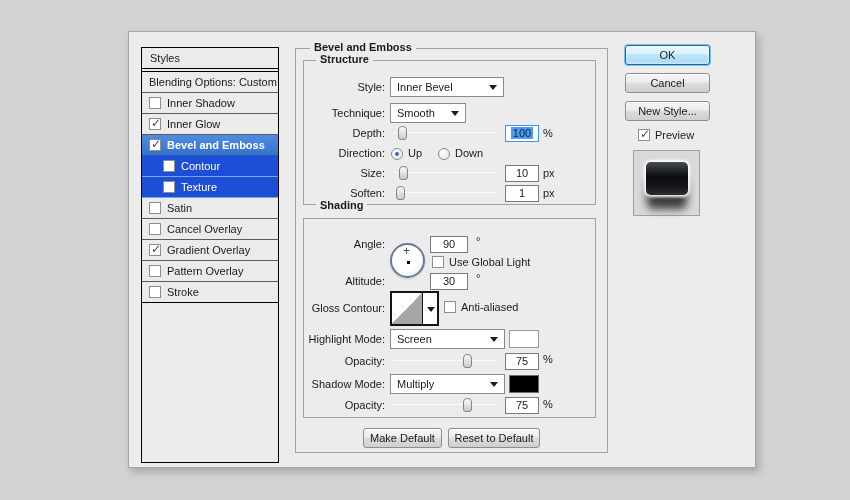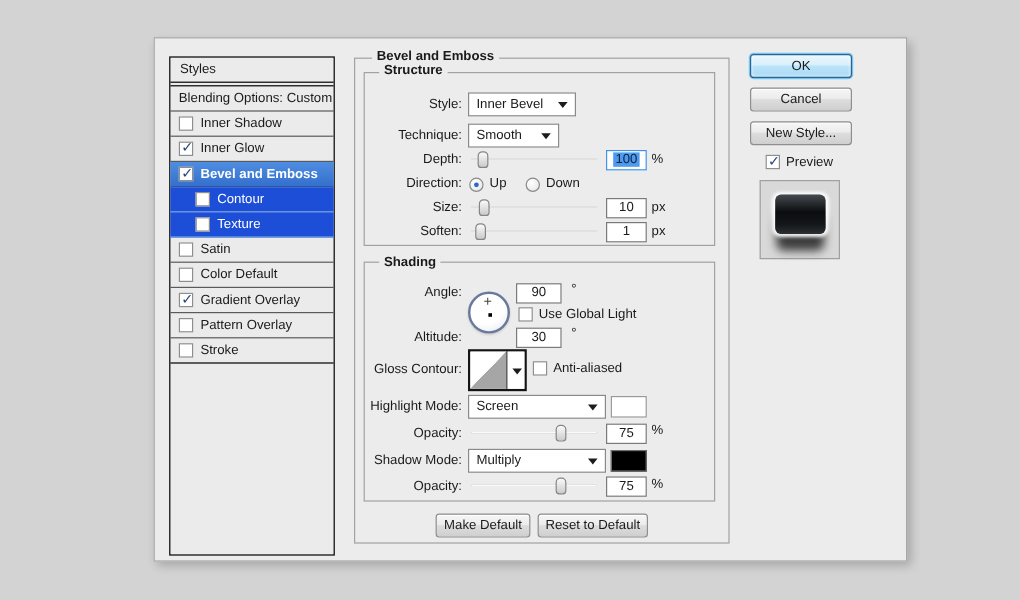--- a/index.html
+++ b/index.html
@@ -135,21 +135,21 @@
     <div class="srow sub">
       <span class="cb"></span>
       <span>Texture</span>
     </div>
     <div class="srow">
       <span class="cb"></span>
       <span>Satin</span>
     </div>
     <div class="srow">
       <span class="cb"></span>
-      <span>Color Default</span>
+      <span>Cancel Overlay</span>
     </div>
     <div class="srow">
       <span class="cb checked"></span>
       <span>Gradient Overlay</span>
     </div>
     <div class="srow">
       <span class="cb"></span>
       <span>Pattern Overlay</span>
     </div>
     <div class="srow" style="border-bottom:1px solid #000;">
@@ -159,21 +159,21 @@
   </div>
 </div>
 
 <div class="group" style="left:295px; top:48px; width:313px; height:405px;"></div>
 <div class="group-label" style="left:310px; top:41px;">Bevel and Emboss</div>
 
 <div class="group" style="left:303px; top:60px; width:293px; height:145px;"></div>
 <div class="group-label" style="left:316px; top:53px;">Structure</div>
 
 <div class="flabel" style="top:81px;">Style:</div>
-<div class="combo" style="left:390px; top:77px; width:90px;">
+<div class="combo" style="left:390px; top:77px; width:114px;">
   <span>Inner Bevel</span>
   <span class="dd-arrow"></span>
 </div>
 
 <div class="flabel" style="top:107px;">Technique:</div>
 <div class="combo" style="left:390px; top:103px; width:76px;">
   <span>Smooth</span>
   <span class="dd-arrow"></span>
 </div>
 
@@ -207,21 +207,21 @@
 <div class="slider" style="left:393px; top:186px;">
   <div class="track"></div>
   <div class="thumb" style="left:3px;"></div>
 </div>
 <div class="field" style="left:505px; top:185px;">
   <span>1</span>
 </div>
 <div class="unit" style="left:543px; top:187px;">px</div>
 
 <div class="group" style="left:303px; top:218px; width:293px; height:200px;"></div>
-<div class="group-label" style="left:316px; top:213px;">Shading</div>
+<div class="group-label" style="left:316px; top:199px;">Shading</div>
 
 <div class="flabel" style="top:238px;">Angle:</div>
 <div class="dial">
   <span class="dial-cross">+</span>
   <span class="dial-dot"></span>
 </div>
 <div class="field" style="left:430px; top:236px; width:38px;">
   <span>90</span>
 </div>
 <div class="unit" style="left:476px; top:235px;">°</div>

